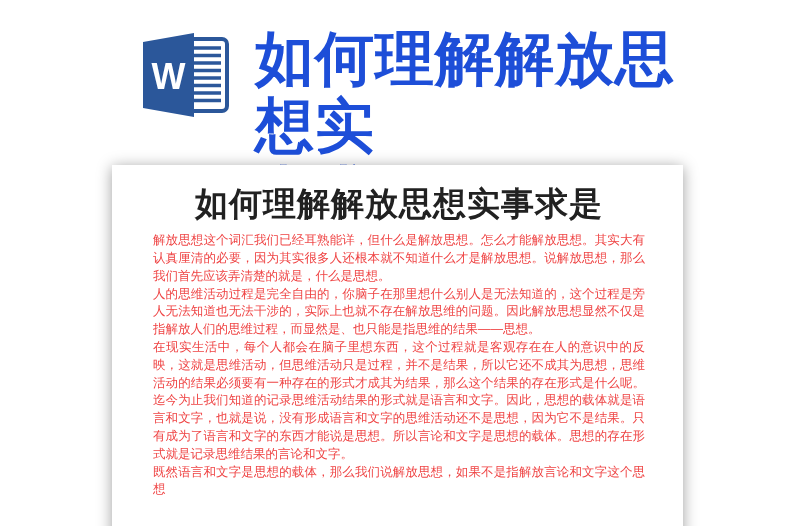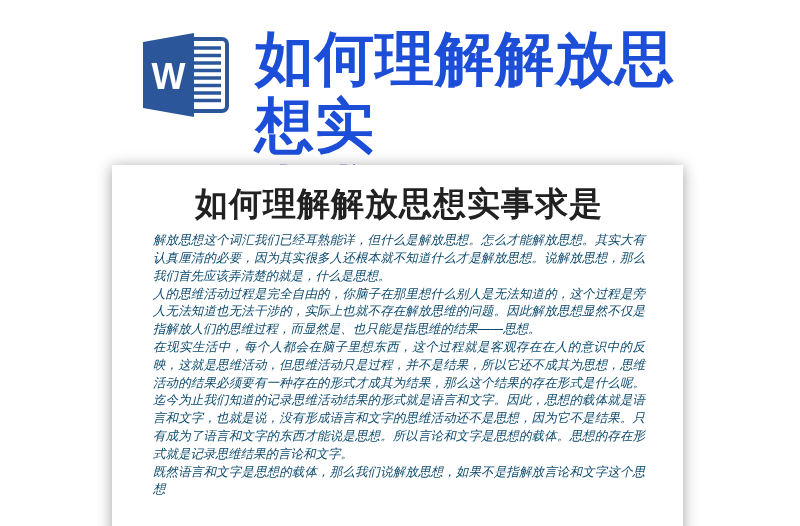--- a/index.html
+++ b/index.html
@@ -32,25 +32,24 @@
     overflow: hidden;
   }
   .doc-title {
     font-size: 33px; font-weight: 700; line-height: 1.1;
     color: #212121; text-align: center;
     margin-bottom: 10px;
     letter-spacing: 1px;
   }
   .doc-body p {
     font-size: 12.5px; line-height: 17.8px;
-    color: #0c4a6e;
+    color: #ef4444;
     text-align: justify;
     text-justify: inter-ideograph;
     margin: 0;
-    font-style: italic;
   }
 </style>
 </head>
 <body>
 
 <div class="header">
   <svg class="word-icon" viewBox="0 0 88 84" xmlns="http://www.w3.org/2000/svg">
 
     <rect x="35" y="6" width="49" height="72" rx="5" ry="5" fill="#ffffff" stroke="#2B579A" stroke-width="4"></rect>
     <g stroke="#2B579A" stroke-width="3.4">

